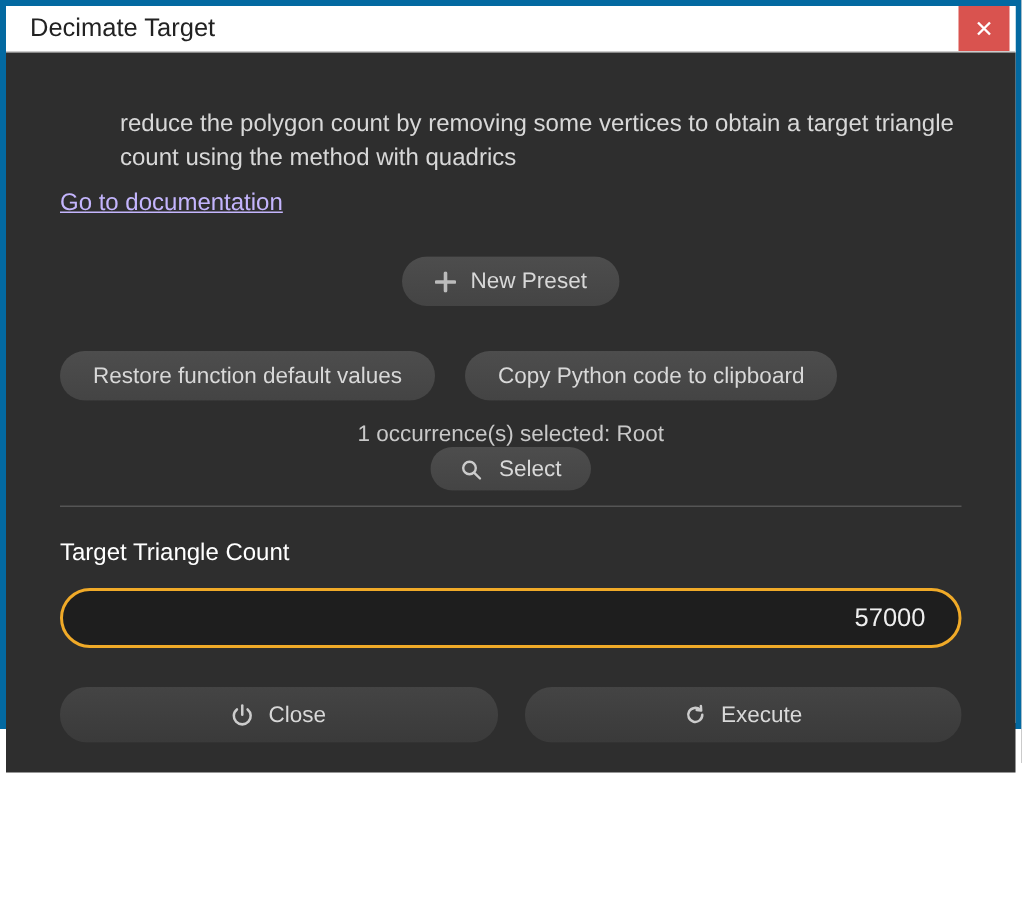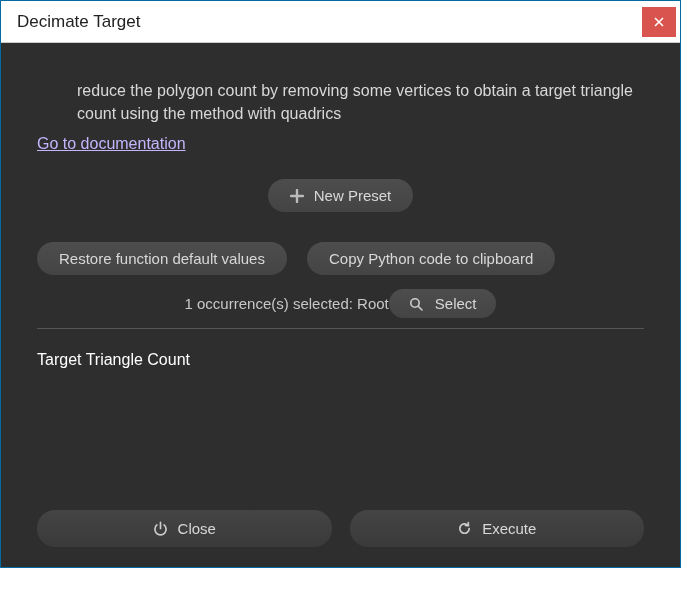--- a/index.html
+++ b/index.html
@@ -1,18 +1,18 @@
 <!DOCTYPE html>
 <html><head>
 <meta charset="utf-8">
 <style>
   * { box-sizing: border-box; margin: 0; padding: 0; }
   html, body { width: 681px; height: 602px; font-family: "Segoe UI", Arial, sans-serif; background: #fff; }
   .window {
-    width: 681px; height: 568px; border: 1px solid #0369a1; background: #fff;
+    width: 681px; height: 486px; border: 4px solid #0369a1; background: #fff;
     display: flex; flex-direction: column;
   }
   .titlebar {
     height: 42px; display: flex; align-items: center; justify-content: space-between;
     padding-left: 16px; background: #fff; border-bottom: 1px solid #ccc;
   }
   .titlebar-title { font-size: 17px; color: #222; }
   .close-btn {
     width: 34px; height: 30px; background: #d9534f; color: #fff;
     display: flex; align-items: center; justify-content: center;
@@ -32,21 +32,21 @@
   .pill-btn {
     background: #4a4a4a; color: #d8d8d8; border: none; outline: none;
     border-radius: 18px; padding: 8px 22px; font-size: 15px;
     display: inline-flex; align-items: center; gap: 10px; cursor: pointer;
     background-image: linear-gradient(#4d4d4d,#444);
   }
   .pill-btn .ico { display: inline-flex; }
   .section-label { font-weight: 600; font-size: 16px; color: #bdbdbd; margin-top: 40px; }
   .occ-row {
     display: flex; align-items: center; justify-content: center;
-    margin-top: 14px; padding-bottom: 10px; border-bottom: 1px solid #555;
+    margin-top: 14px; padding-bottom: 10px; border-bottom: 1px solid #555; flex-direction: column;
   }
   .occ-text { font-size: 15px; color: #c8c8c8; }
   .select-btn {
     background: #4a4a4a; color: #d8d8d8; border-radius: 16px;
     padding: 6px 20px; font-size: 15px; display: inline-flex;
     align-items: center; gap: 12px; cursor: pointer;
     background-image: linear-gradient(#4d4d4d,#444);
   }
   .field-label { font-weight: 400; font-size: 16px; color: #ffffff; margin-top: 22px; }
   .num-input-wrap { margin-top: 14px; }
@@ -112,20 +112,23 @@
           <svg width="14" height="14" viewBox="0 0 14 14">
               <circle cx="6" cy="6" r="4.2" stroke="#ccc" stroke-width="1.6" fill="none"></circle>
               <path d="M9.2 9.2 L13 13" stroke="#ccc" stroke-width="1.6" stroke-linecap="round"></path>
             </svg>
         </span>
         <span>Select</span>
       </div>
     </div>
 
     <div class="field-label">Target Triangle Count</div>
+    <div class="num-input-wrap">
+      <input class="num-input" type="text" value="57000" style="">
+    </div>
 
     <div class="footer">
       <button class="pill-btn">
         <span class="ico">
           <svg width="15" height="15" viewBox="0 0 16 16">
               <path d="M8 1.5 V8" stroke="#ccc" stroke-width="1.8" stroke-linecap="round"></path>
               <path d="M4.2 4.2 A6 6 0 1 0 11.8 4.2" stroke="#ccc" stroke-width="1.8" fill="none" stroke-linecap="round"></path>
             </svg>
         </span>
         <span>Close</span>

